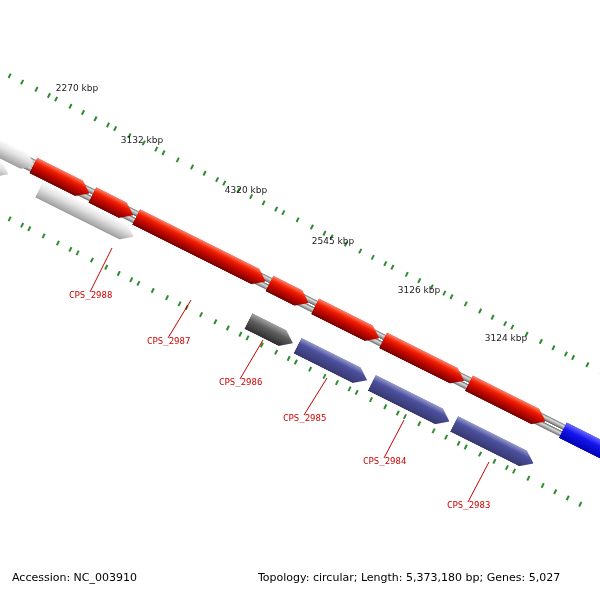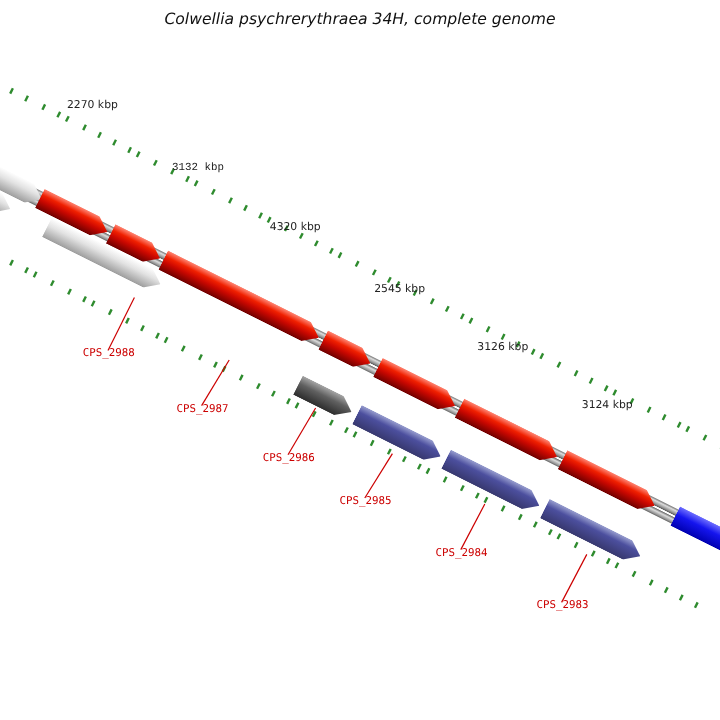--- a/index.html
+++ b/index.html
@@ -33,21 +33,20 @@
   #leader-svg{position:absolute;left:0;top:0;}
   .footer-text{position:absolute;top:571px;font-size:11px;color:#000;white-space:nowrap;}
   #footer-accession{left:12px;}
   #footer-summary{left:258px;}
 </style>
 </head>
 <body>
 
 <div id="screen">
 
-  <div class="title">Colwellia psychrerythraea 34H, complete genome</div>
 
   <div id="rotor">
     <div class="track"></div>
 
   <div class="tick upper" style="left: -22px;"></div>
       <div class="tick upper" style="left: -8px;"></div>
       <div class="tick upper" style="left: 8px;"></div>
       <div class="tick upper" style="left: 22px;"></div>
       <div class="tick upper" style="left: 30px;"></div>
       <div class="tick upper" style="left: 46px;"></div>
@@ -164,27 +163,29 @@
     <svg id="leader-svg" width="600" height="600">
         <line x1="90" y1="292" x2="112" y2="248" stroke="#cc0000" stroke-width="1"></line>
         <line x1="168" y1="338" x2="191" y2="300" stroke="#cc0000" stroke-width="1"></line>
         <line x1="240" y1="379" x2="263" y2="340" stroke="#cc0000" stroke-width="1"></line>
         <line x1="304" y1="415" x2="327" y2="378" stroke="#cc0000" stroke-width="1"></line>
         <line x1="384" y1="458" x2="404" y2="420" stroke="#cc0000" stroke-width="1"></line>
         <line x1="468" y1="502" x2="489" y2="462" stroke="#cc0000" stroke-width="1"></line>
       </svg>
 
   <div class="kbp-label" style="left: 77px; top: 83px;">2270 kbp</div>
-      <div class="kbp-label" style="left: 165px; top: 135px; font-family: Liberation Mono, monospace;">3132 kbp</div>
+      <div class="kbp-label" style="left: 142px; top: 135px;">3132 kbp</div>
       <div class="kbp-label" style="left: 246px; top: 185px;">4320 kbp</div>
       <div class="kbp-label" style="left: 333px; top: 236px;">2545 kbp</div>
       <div class="kbp-label" style="left: 419px; top: 285px;">3126 kbp</div>
       <div class="kbp-label" style="left: 506px; top: 333px;">3124 kbp</div>
       <div class="gene-label" style="left: 42px; top: 290px;">CPS_2988</div>
       <div class="gene-label" style="left: 120px; top: 336px;">CPS_2987</div>
       <div class="gene-label" style="left: 192px; top: 377px;">CPS_2986</div>
       <div class="gene-label" style="left: 256px; top: 413px;">CPS_2985</div>
       <div class="gene-label" style="left: 336px; top: 456px;">CPS_2984</div>
       <div class="gene-label" style="left: 420px; top: 500px;">CPS_2983</div>
     </div>
 
+  <div class="footer-text" id="footer-accession">Accession: NC_003910</div>
+  <div class="footer-text" id="footer-summary">Topology: circular; Length: 5,373,180 bp; Genes: 5,027</div>
 
 </div>
 
 </body></html>

